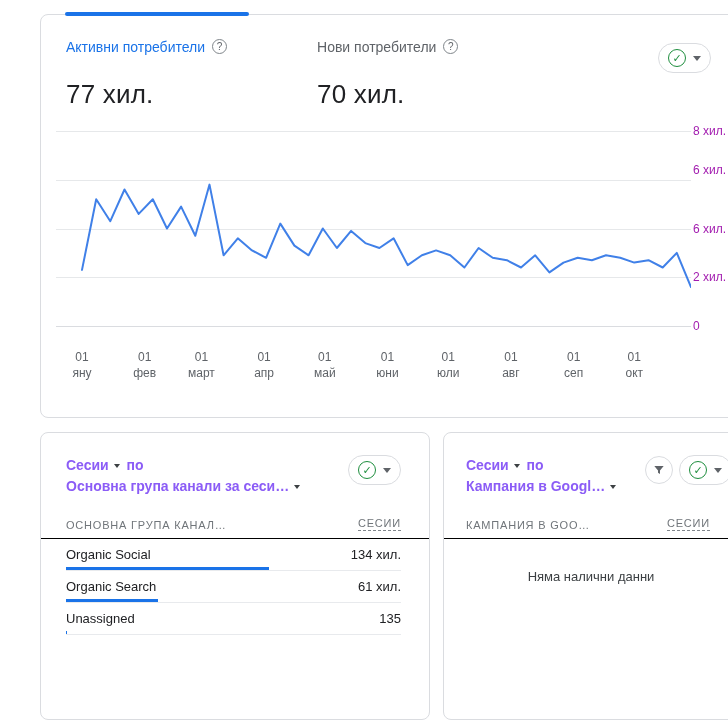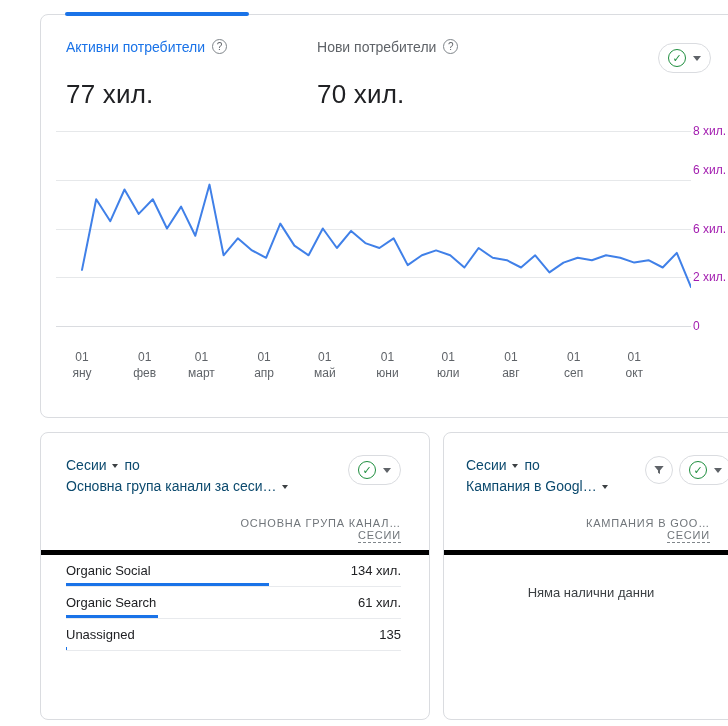--- a/index.html
+++ b/index.html
@@ -41,33 +41,33 @@
   .x-label { position:absolute; transform:translateX(-50%); text-align:center; font-size:12px;
              color:#5f6368; line-height:1.3; display:flex; flex-direction:column; }
 
   
   .bottom-card { top:432px; height:288px; }
   .bottom-card.left { left:40px; width:390px; }
   .bottom-card.right { left:443px; width:296px; }
 
   .card-head { position:relative; padding:22px 25px 0 25px; }
   .bottom-card.right .card-head { padding-left:22px; }
-  .title-line { font-size:14px; color:#0c4a6e; line-height:1.5; white-space:nowrap; }
+  .title-line { font-size:14px; color:#8b5cf6; line-height:1.5; white-space:nowrap;font-weight:bold; }
   .selector { cursor:pointer; }
   .by { margin-left:3px; }
   .head-icons { position:absolute; top:22px; display:flex; align-items:center; gap:6px; }
   .bottom-card.left .head-icons { right:28px; }
   .bottom-card.right .head-icons { right:6px; }
   .icon-circle { width:28px; height:28px; border:1px solid #dadce0; border-radius:50%;
                  display:inline-flex; align-items:center; justify-content:center; cursor:pointer; background:#fff; }
 
   .table { margin-top:14px; }
   .thead { display:flex; justify-content:space-between; align-items:flex-end;
-           padding:6px 28px 7px 25px; border-bottom:5px solid #000000;
-           font-size:11px; letter-spacing:.8px; color:#70757a;flex-direction:column; }
+           padding:6px 28px 7px 25px; border-bottom:1px solid #000000;
+           font-size:11px; letter-spacing:.8px; color:#70757a; }
   .bottom-card.right .thead { padding-left:22px; }
   .th-metric { border-bottom:1px dashed #80868b; padding-bottom:1px; cursor:pointer; }
   .trow { position:relative; display:flex; justify-content:space-between; align-items:center;
           height:32px; margin:0 28px 0 25px; border-bottom:1px solid #e8eaed; font-size:13px; color:#202124; }
   .tvalue { color:#202124; }
   .bar { position:absolute; left:0; bottom:0; height:3px; background:#1a73e8; }
 
   .empty-state { margin-top:30px; text-align:center; font-size:13px; color:#3c4043; }
 </style>
 </head>

